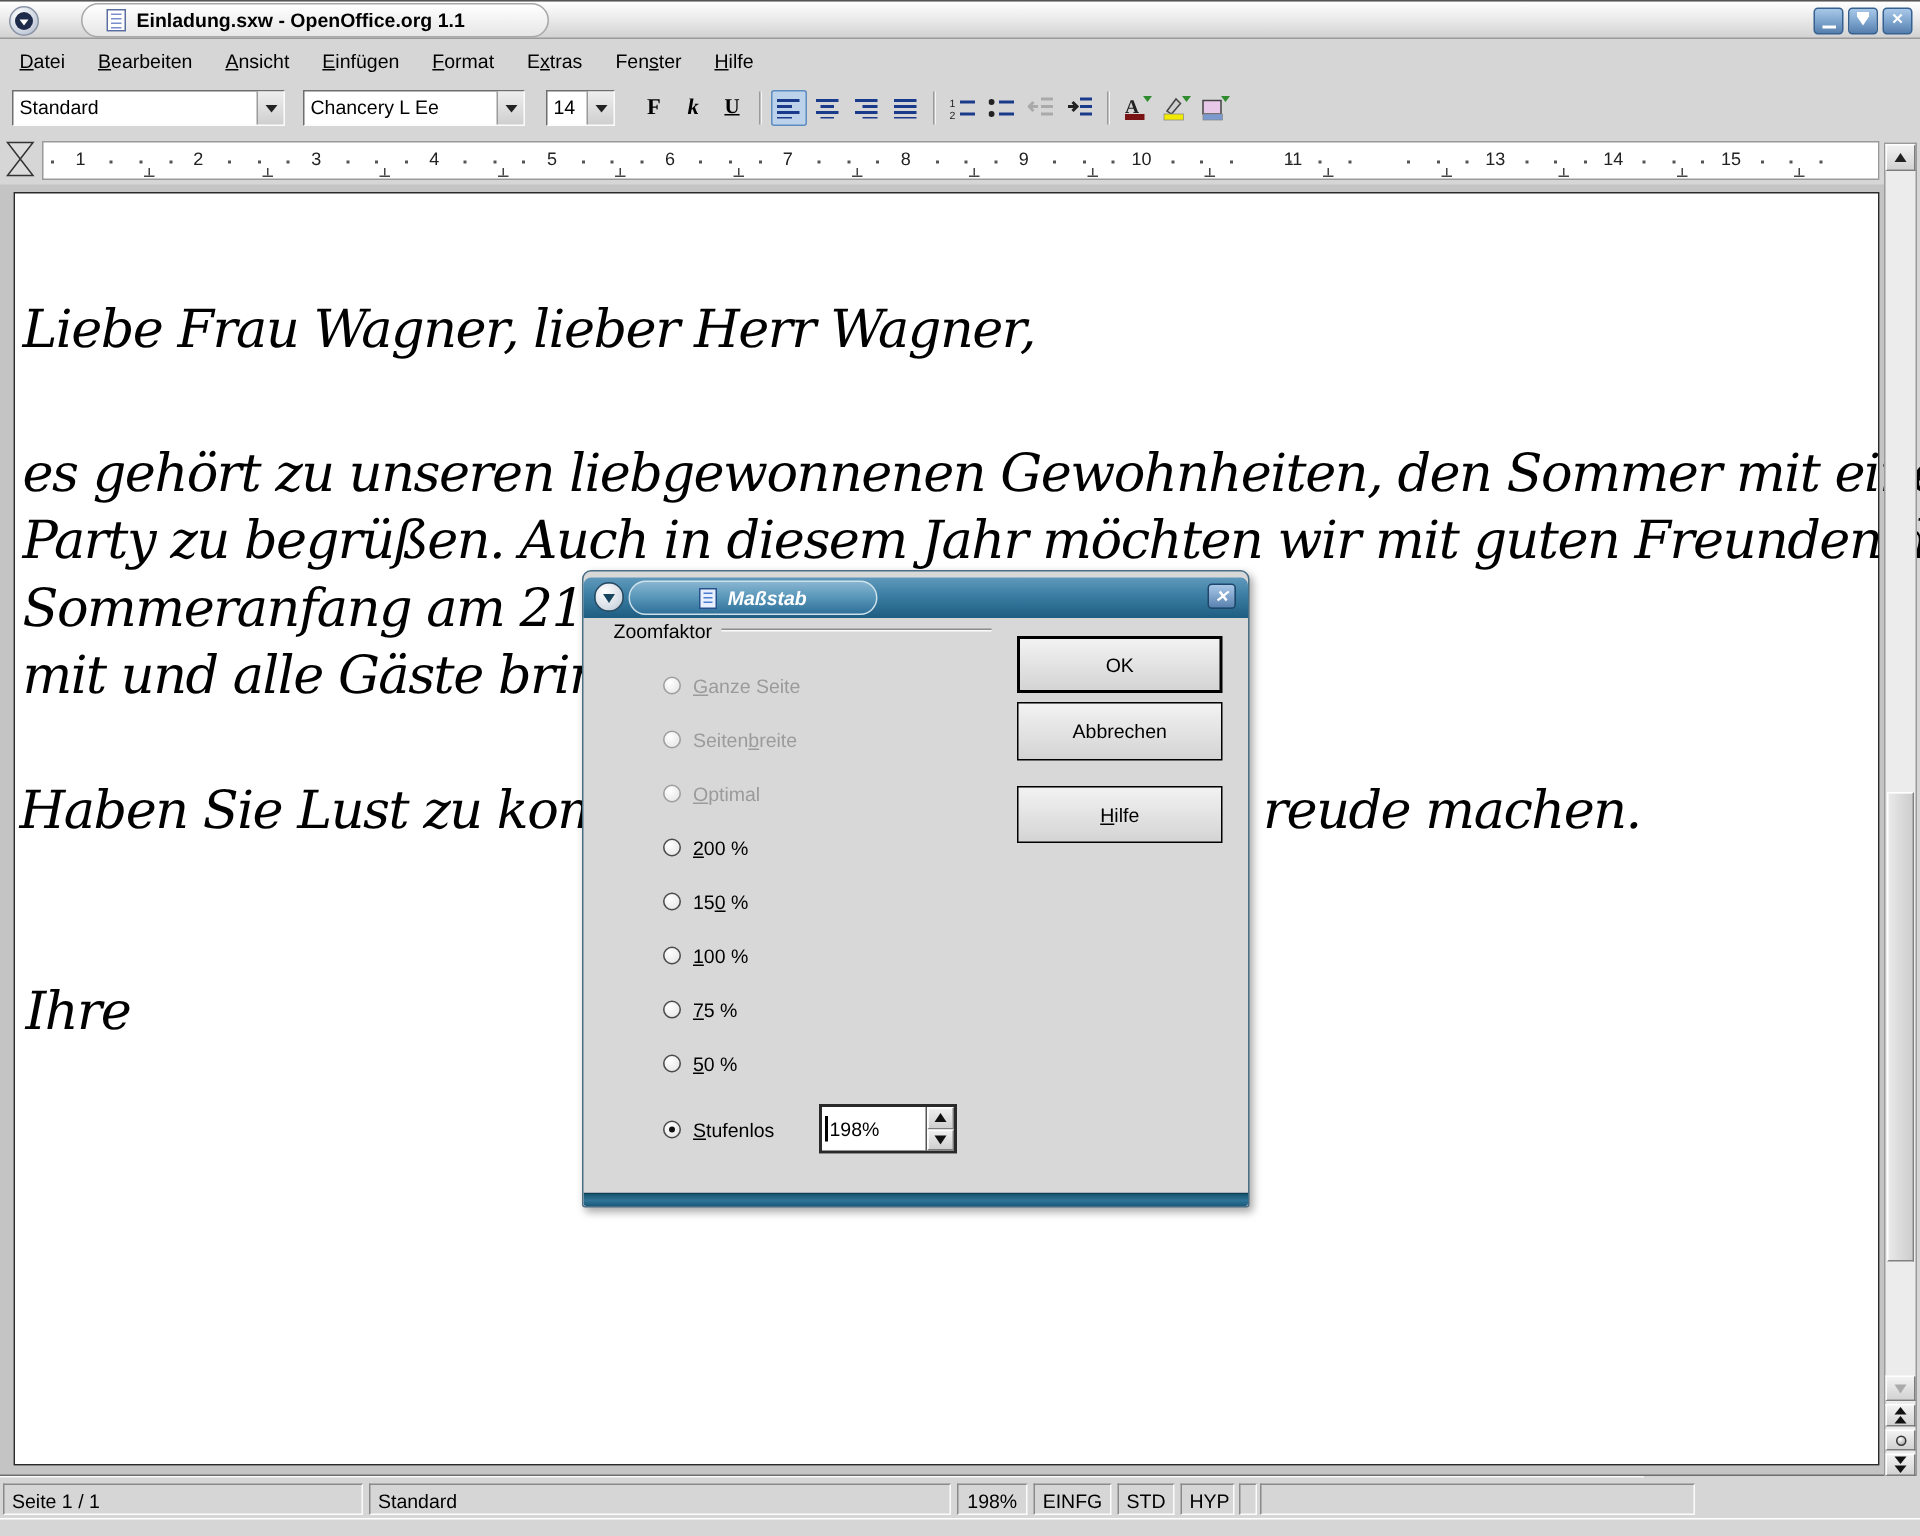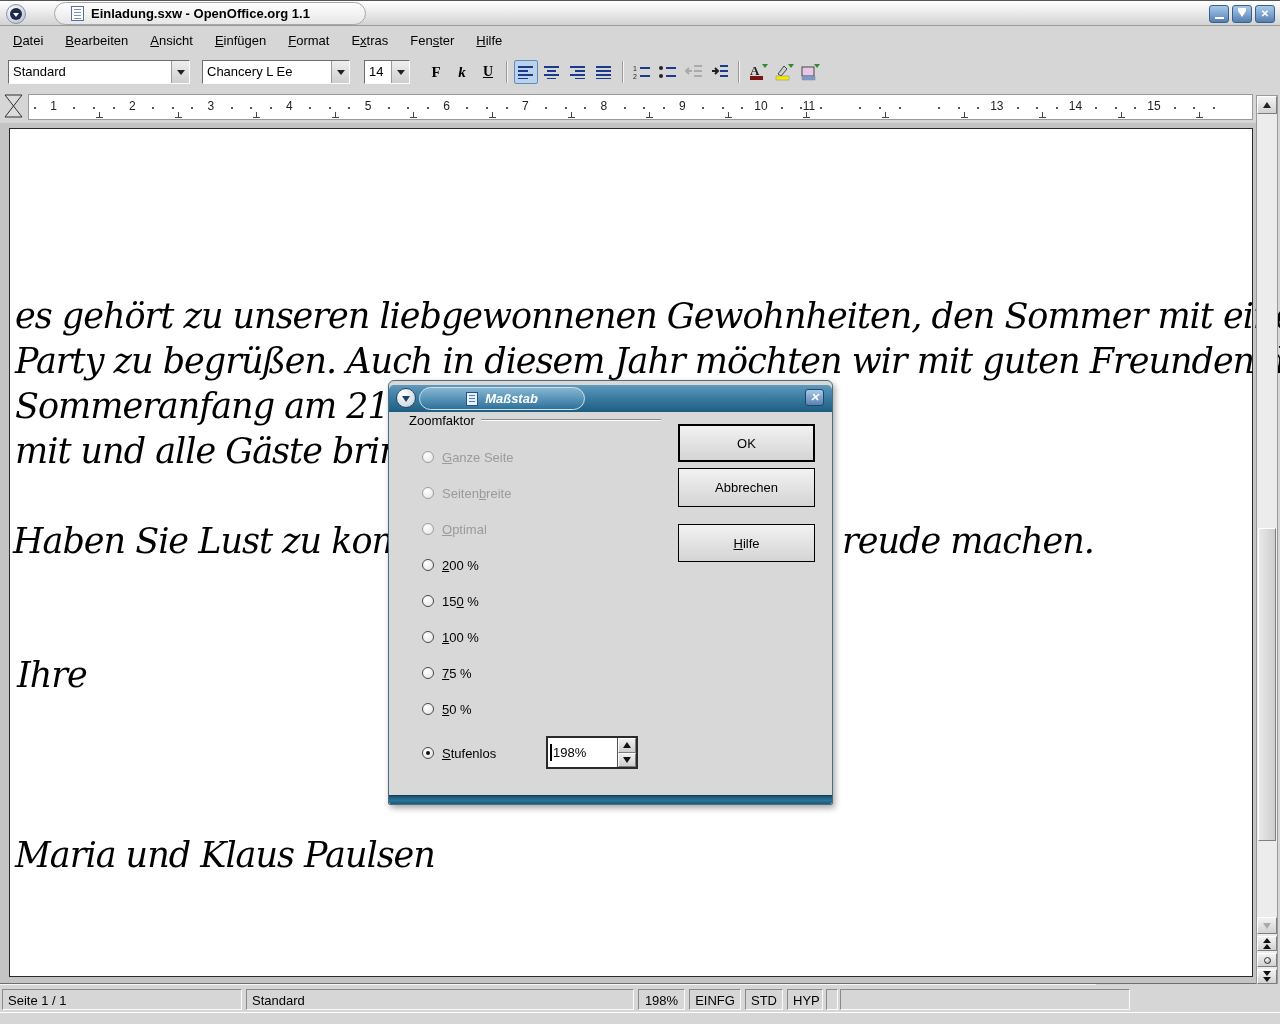--- a/index.html
+++ b/index.html
@@ -106,21 +106,21 @@
   .dlg-doc-ico:before { content:""; position:absolute; left:2px; top:2px; width:6px; height:1px; background:#4a7ccf;
     box-shadow:0 3px 0 #4a7ccf, 0 6px 0 #4a7ccf; }
   .dlg-close { position:absolute; right:8px; top:4px; width:19px; height:17px; border-radius:3px;
     background:linear-gradient(180deg,#a9c8e8,#5a82b0); border:1px solid #1e4668; color:#fff;
     display:flex; align-items:center; justify-content:center; font-size:11px; font-weight:bold; }
   .dlg-bottom { position:absolute; left:0; bottom:0; width:100%; height:9px; border-radius:0 0 2px 2px;
     background:linear-gradient(180deg,#17536f 0%,#2f7396 55%,#1a5a7c 100%); border-top:1px solid #0e3d55; }
   .grp-label { position:absolute; left:20px; top:32px; font-size:13px; }
   .grp-line { position:absolute; left:92px; top:38px; width:180px; height:2px;
     border-top:1px solid #8c8c8c; border-bottom:1px solid #fbfbfb; }
-  .radio-row { position:absolute; left:33px; height:22px; display:flex; align-items:center; gap:8px; }
+  .radio-row { position:absolute; left:53px; height:22px; display:flex; align-items:center; gap:8px; }
   .radio { width:12px; height:12px; border-radius:50%; background:radial-gradient(circle at 35% 30%,#fff,#e2e2e2);
     border:1px solid #4a4a4a; position:relative; flex:0 0 auto; }
   .radio.dis { border-color:#9d9d9d; }
   .radio.on:before { content:""; position:absolute; left:3px; top:3px; width:4px; height:4px; border-radius:50%; background:#111; }
   .radio-row .lbl { font-size:13px; }
   .radio-row.dis .lbl { color:#9b9b9b; }
   .dlg-btn { position:absolute; left:289px; width:137px; font-size:13px; text-align:center;
     background:linear-gradient(180deg,#f2f2f2,#d4d4d4); border:1px solid #000;
     display:flex; align-items:center; justify-content:center; }
   .dlg-btn.default { border-width:2px; }
@@ -344,21 +344,21 @@
         <span class="rtick" style="left: 614.15px;"></span>
         <span class="rtick" style="left: 633.8px;"></span>
         <span class="rnum" style="left: 653.45px;">9</span>
         <span class="rtick" style="left: 673.1px;"></span>
         <span class="rtick" style="left: 692.75px;"></span>
         <span class="rtick" style="left: 712.4px;"></span>
         <span class="rnum" style="left: 732.05px; text-align: right;">10</span>
         <span class="rtick" style="left: 751.7px;"></span>
         <span class="rtick" style="left: 771.35px;"></span>
         <span class="rtick" style="left: 791px;"></span>
-        <span class="rnum" style="left: 780px; text-align: center;">11</span>
+        <span class="rnum" style="left: 833px; text-align: center;">11</span>
         <span class="rtick" style="left: 830.3px;"></span>
         <span class="rtick" style="left: 849.95px;"></span>
         <span class="rtick" style="left: 869.6px;"></span>
         <span class="rnum" style="left: 889.25px; margin-top: 45px;">12</span>
         <span class="rtick" style="left: 908.9px;"></span>
         <span class="rtick" style="left: 928.55px;"></span>
         <span class="rtick" style="left: 948.2px;"></span>
         <span class="rnum" style="left: 967.85px;">13</span>
         <span class="rtick" style="left: 987.5px;"></span>
         <span class="rtick" style="left: 1007.15px;"></span>
@@ -385,28 +385,28 @@
         <span class="rtab" style="left: 852.95px;"></span>
         <span class="rtab" style="left: 931.55px;"></span>
         <span class="rtab" style="left: 1010.15px;"></span>
         <span class="rtab" style="left: 1088.75px;"></span>
         <span class="rtab" style="left: 1167.35px;"></span>
       </div>
   </div>
 
   <div class="viewport">
     <div class="page" id="page">
+        <div class="doc-line" style="left: 5px; top: 72px;">Liebe Frau Wagner, lieber Herr Wagner,</div>
         <div class="doc-line" style="left: 5px; top: 168px;">es gehört zu unseren liebgewonnenen Gewohnheiten, den Sommer mit einer Cocktail-</div>
         <div class="doc-line" style="left: 5px; top: 213px;">Party zu begrüßen. Auch in diesem Jahr möchten wir mit guten Freunden den</div>
         <div class="doc-line" style="left: 5px; top: 258px;">Sommeranfang am 21. Jun</div>
         <div class="doc-line" style="left: 5px; top: 303px;">mit und alle Gäste bringen</div>
         <div class="doc-line" style="left: 3px; top: 393px;">Haben Sie Lust zu komme</div>
         <div class="doc-line" style="left: 832px; top: 393px;">reude machen.</div>
         <div class="doc-line" style="left: 7px; top: 527px;">Ihre</div>
-        <div class="doc-line" style="left: 5px; top: 707px;">Maria und Klaus Paulsen</div>
       </div>
   </div>
 
   <div class="vscroll">
     <div class="sbtn" style="top:0;height:18px">
         <span class="arr-up"></span>
       </div>
     <div class="vthumb" style="top:432px;height:313px"></div>
     <div class="sbtn" style="top:821px;height:17px">
         <span class="arr-dn arr-dis"></span>

